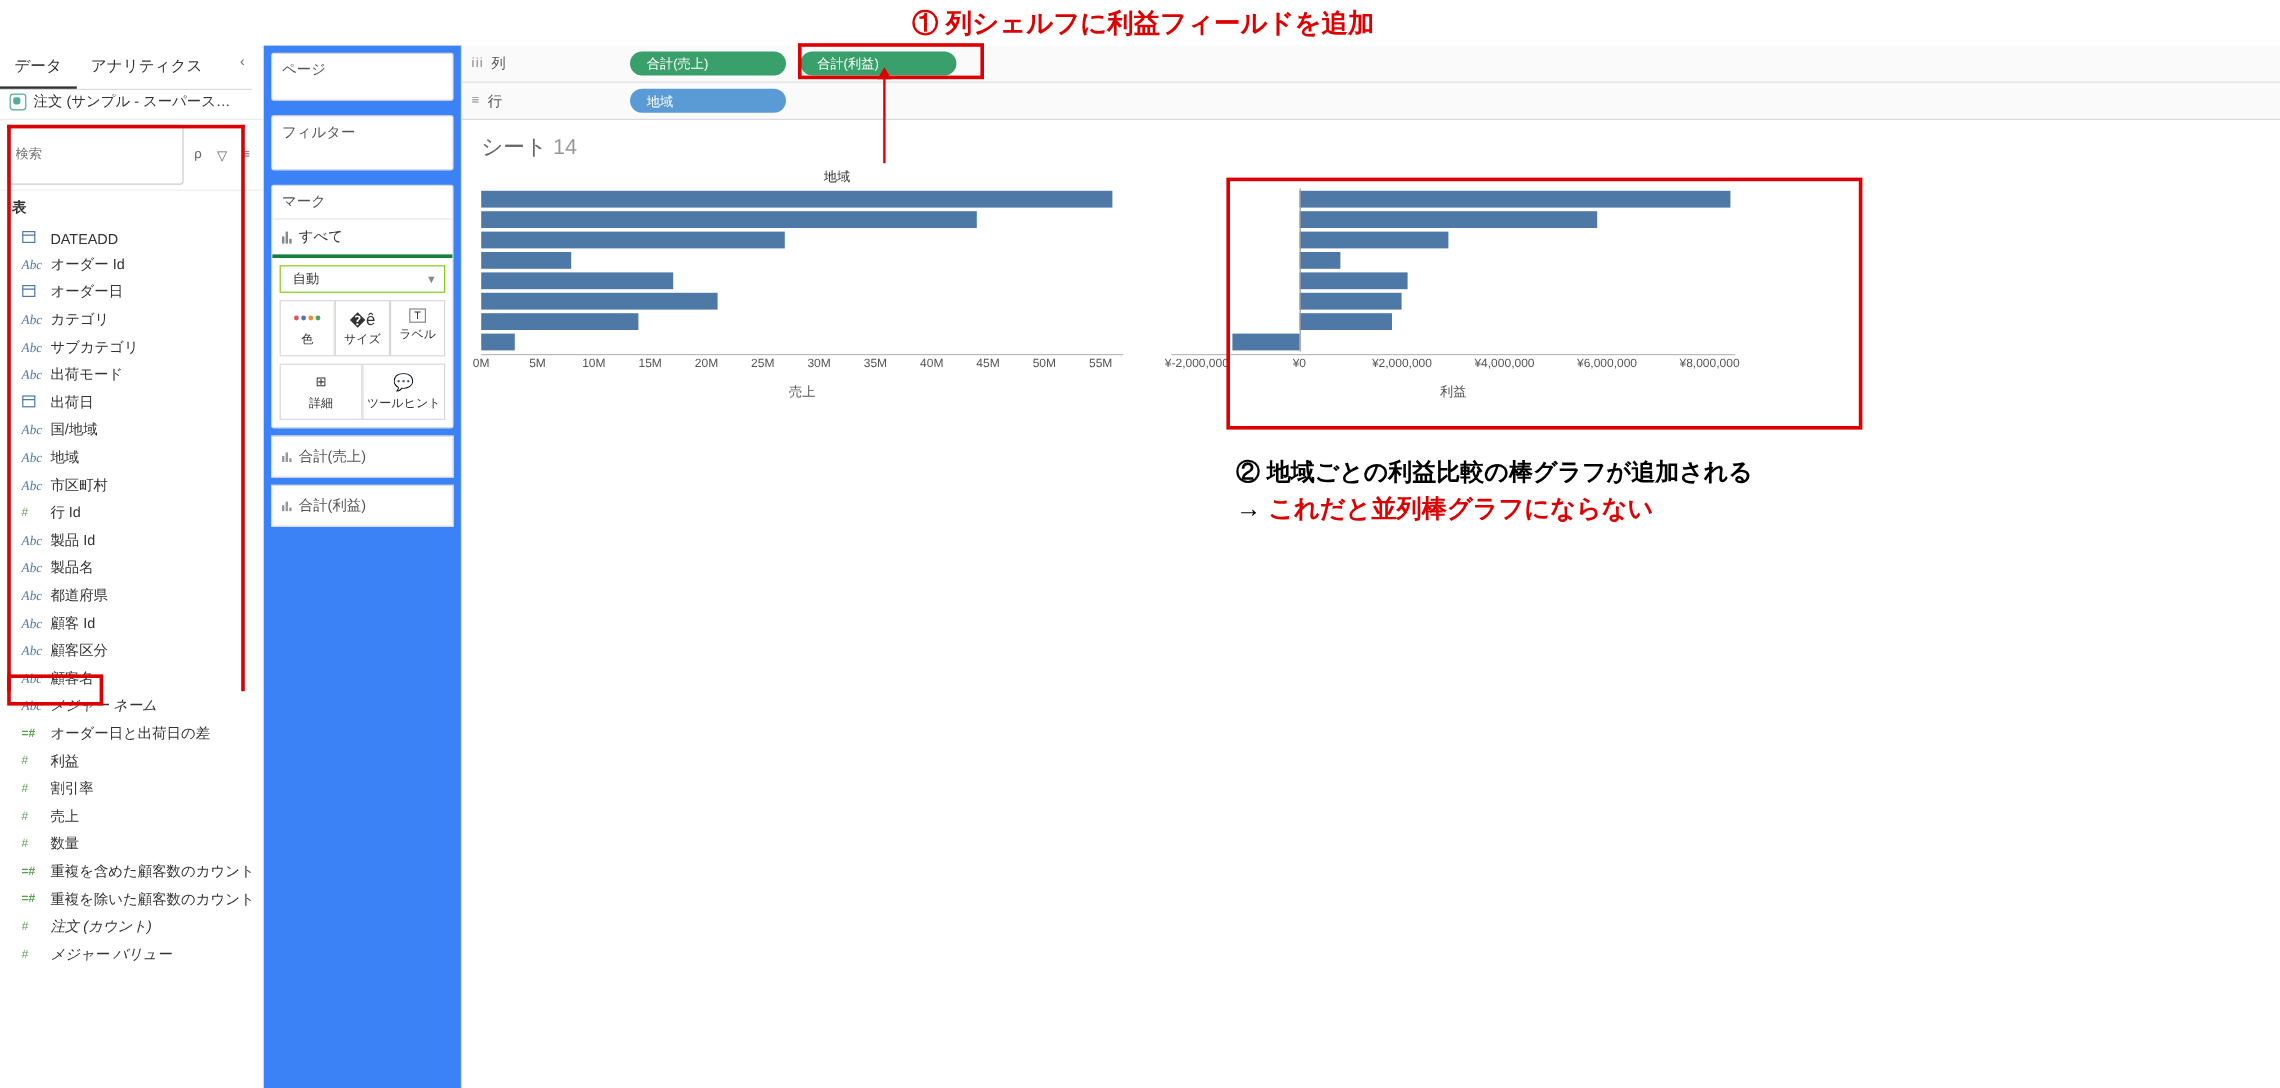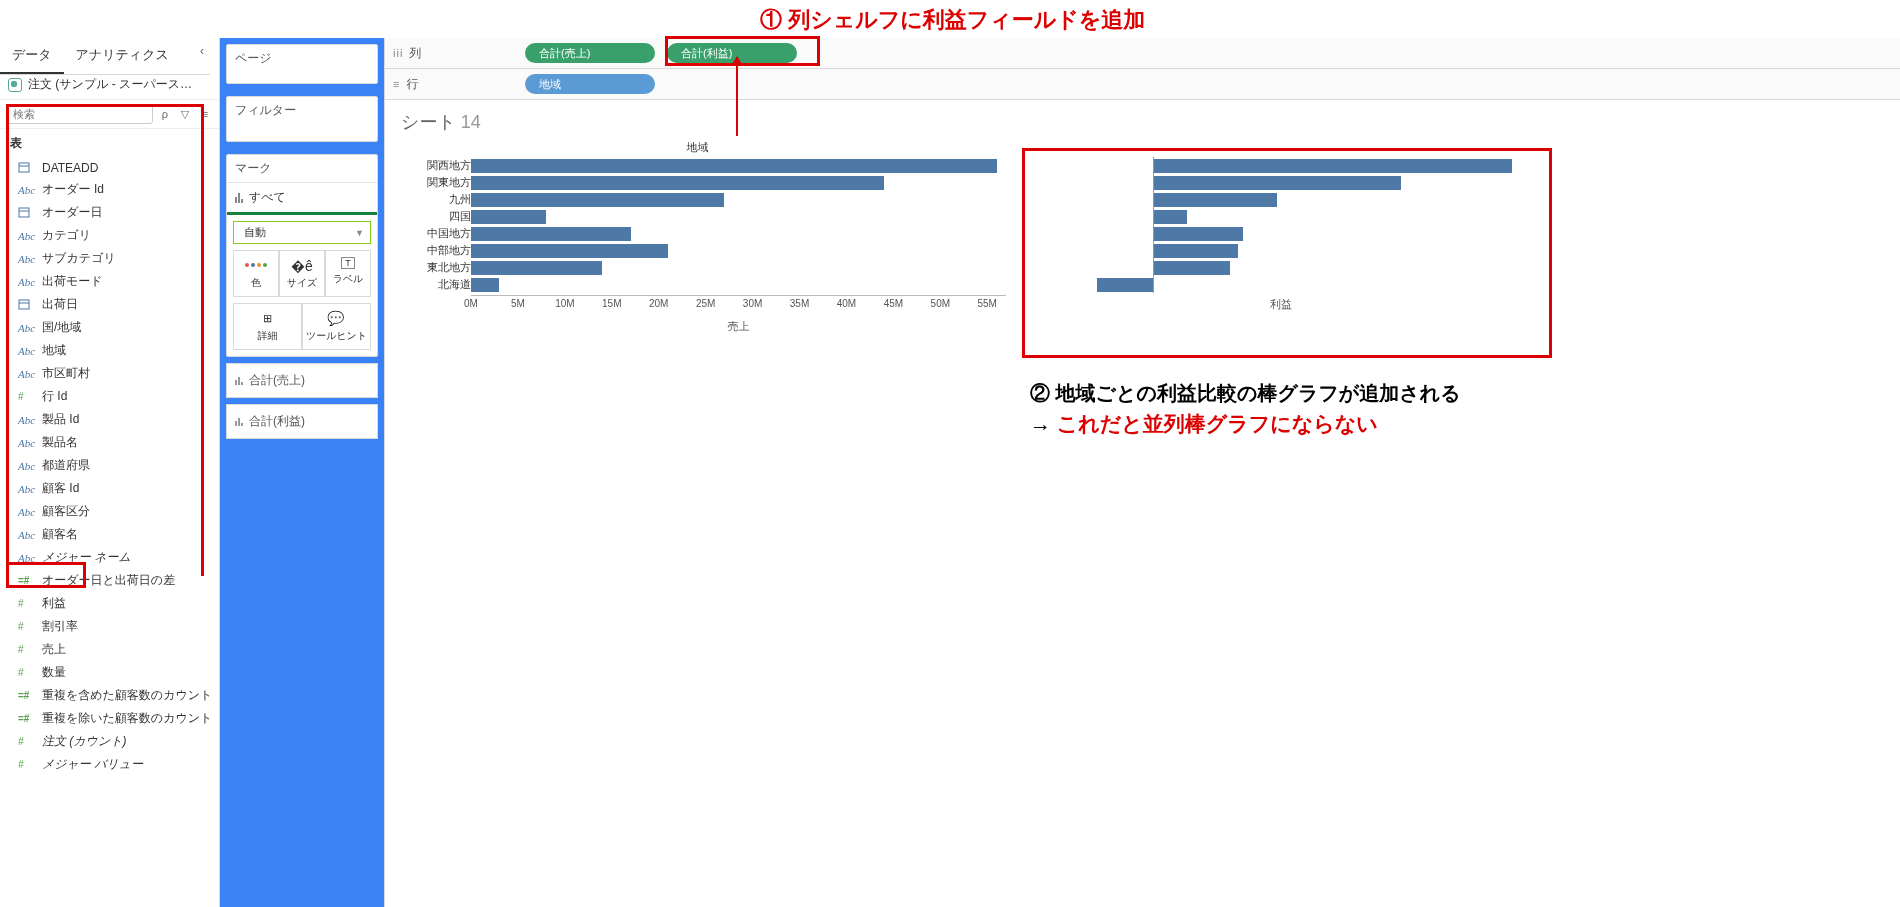--- a/index.html
+++ b/index.html
@@ -27,21 +27,21 @@
 
 .left-pane { width: 220px; border-right: 1px solid #d9d9d9; display: flex; flex-direction: column; background: #fff; }
 .tabs-row { position: absolute; top: 38px; left: 0; width: 210px; display: flex; border-bottom: 1px solid #d9d9d9; background: #fff; }
 .tabs-row .tab { padding: 8px 12px; font-size: 13px; cursor: pointer; }
 .tabs-row .tab.active { border-bottom: 2px solid #333; font-weight: 500; }
 .tabs-row .collapse { margin-left: auto; padding: 6px 6px; color: #666; cursor: pointer; }
 .ds-row { padding: 6px 8px; display: flex; align-items: center; gap: 6px; font-size: 12px; border-bottom: 1px solid #eee; }
 .ds-row .ds-icon { width: 14px; height: 14px; border: 1.5px solid #5a9; border-radius: 3px; position: relative; flex-shrink: 0; }
 .ds-row .ds-icon::after { content: ""; position: absolute; left: 2px; top: 2px; width: 6px; height: 6px; background: #5a9; border-radius: 2px; }
 .search-row { display: flex; align-items: center; padding: 4px 6px; gap: 4px; border-bottom: 1px solid #eee; }
-.search-row input { flex: 1; border: 1px solid #ccc; border-radius: 3px; padding: 3px 6px; font-size: 11px; width: 100px; }
+.search-row input { flex: 1; border: 1px solid #ccc; border-radius: 3px; padding: 18px 6px; font-size: 11px; width: 100px; }
 .search-row .ico { width: 16px; height: 16px; display: flex; align-items: center; justify-content: center; color: #666; cursor: pointer; font-size: 11px; }
 .section-hdr { padding: 6px 10px; font-size: 12px; font-weight: bold; }
 .field-list { overflow-y: auto; flex: 1; }
 .field { display: flex; align-items: center; gap: 6px; padding: 3px 10px 3px 18px; font-size: 12px; cursor: pointer; white-space: nowrap; }
 .field .ficon { width: 18px; font-size: 10px; text-align: left; flex-shrink: 0; }
 .field .ficon.abc { color: #4e79a7; font-style: italic; font-family: serif; font-size: 11px; }
 .field .ficon.date { color: #4e79a7; }
 .field .ficon.hash { color: #59a14f; }
 .field .ficon.hashcalc { color: #59a14f; font-weight: bold; }
 .field.italic { font-style: italic; }
@@ -350,30 +350,20 @@
           <span>地域</span>
         </div>
     </div>
     <div class="sheet-title">
       <span>シート </span><span class="num">14</span>
     </div>
 
     <div class="viz">
       <div class="viz-header">地域</div>
       <div class="chart-row">
-        <div class="ylabels" id="ylabels">
-            <div>関西地方</div>
-            <div>関東地方</div>
-            <div>九州</div>
-            <div>四国</div>
-            <div>中国地方</div>
-            <div>中部地方</div>
-            <div>東北地方</div>
-            <div>北海道</div>
-          </div>
         <div class="chart1">
           <div class="bars" id="bars1">
               <div class="bar-row">
                 <div class="bar" style="width: 525.614px;"></div>
               </div>
               <div class="bar-row">
                 <div class="bar" style="width: 412.982px;"></div>
               </div>
               <div class="bar-row">
                 <div class="bar" style="width: 253.421px;"></div>
@@ -431,18 +421,26 @@
                 <div class="bar-pos" style="left: 106.818px; width: 85.4545px;"></div>
               </div>
               <div class="bar-row">
                 <div class="bar-pos" style="left: 106.818px; width: 76.9091px;"></div>
               </div>
               <div class="bar-row">
                 <div class="bar-pos" style="left: 51.2727px; width: 55.5455px;"></div>
               </div>
               <div style="position: absolute; left: 106.818px; top: 0px; bottom: 0px; width: 1px; background: rgb(153, 153, 153);"></div>
             </div>
+          <div class="axis" id="axis2">
+              <div class="tick" style="left: 21.3636px;">¥-2,000,000</div>
+              <div class="tick" style="left: 106.818px;">¥0</div>
+              <div class="tick" style="left: 192.273px;">¥2,000,000</div>
+              <div class="tick" style="left: 277.727px;">¥4,000,000</div>
+              <div class="tick" style="left: 363.182px;">¥6,000,000</div>
+              <div class="tick" style="left: 448.636px;">¥8,000,000</div>
+            </div>
           <div class="axis-title">利益</div>
         </div>
       </div>
     </div>
   </div>
 </div>
 
 </body></html>

